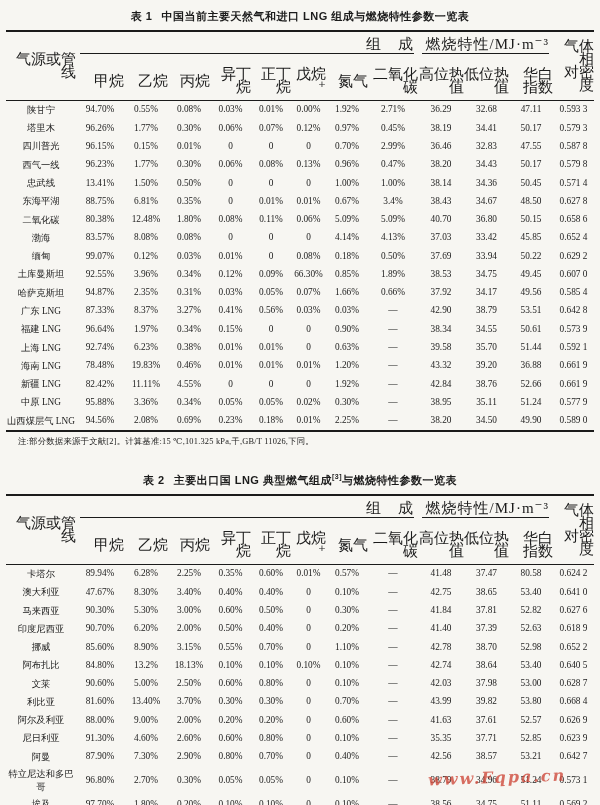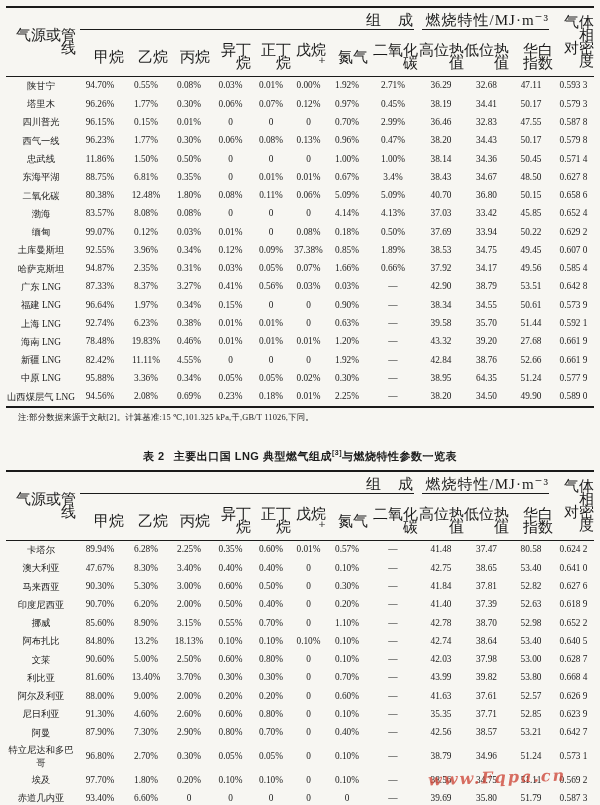--- a/index.html
+++ b/index.html
@@ -87,20 +87,23 @@
   col.c-hhv{width:46px;}
   col.c-lhv{width:45px;}
   col.c-wi{width:44px;}
   col.c-dens{width:41px;}
 </style>
 </head>
 <body>
 
 <div class="page">
 
+  <div class="caption">
+    <span class="cap-label">表 1</span><span>中国当前主要天然气和进口 LNG 组成与燃烧特性参数一览表</span>
+  </div>
 
   <table class="datatable">
     <colgroup>
       <col class="c-name">
         <col class="c-ch4">
         <col class="c-c2">
         <col class="c-c3">
       <col class="c-ic4">
         <col class="c-nc4">
         <col class="c-c5">
@@ -195,21 +198,21 @@
           <td>0.13%</td>
           <td>0.96%</td>
           <td>0.47%</td>
           <td>38.20</td>
           <td>34.43</td>
           <td>50.17</td>
           <td>0.579 8</td>
         </tr>
         <tr>
           <td class="name">忠武线</td>
-          <td>11.86%</td>
+          <td>13.41%</td>
           <td>1.50%</td>
           <td>0.50%</td>
           <td>0</td>
           <td>0</td>
           <td>0</td>
           <td>1.00%</td>
           <td>1.00%</td>
           <td>38.14</td>
           <td>34.36</td>
           <td>50.45</td>
@@ -275,21 +278,21 @@
           <td>50.22</td>
           <td>0.629 2</td>
         </tr>
         <tr>
           <td class="name">土库曼斯坦</td>
           <td>92.55%</td>
           <td>3.96%</td>
           <td>0.34%</td>
           <td>0.12%</td>
           <td>0.09%</td>
-          <td>37.38%</td>
+          <td>66.30%</td>
           <td>0.85%</td>
           <td>1.89%</td>
           <td>38.53</td>
           <td>34.75</td>
           <td>49.45</td>
           <td>0.607 0</td>
         </tr>
         <tr>
           <td class="name">哈萨克斯坦</td>
           <td>94.87%</td>
@@ -355,21 +358,21 @@
           <td>78.48%</td>
           <td>19.83%</td>
           <td>0.46%</td>
           <td>0.01%</td>
           <td>0.01%</td>
           <td>0.01%</td>
           <td>1.20%</td>
           <td>—</td>
           <td>43.32</td>
           <td>39.20</td>
-          <td>27.68</td>
+          <td>36.88</td>
           <td>0.661 9</td>
         </tr>
         <tr>
           <td class="name">新疆 LNG</td>
           <td>82.42%</td>
           <td>11.11%</td>
           <td>4.55%</td>
           <td>0</td>
           <td>0</td>
           <td>0</td>
@@ -384,21 +387,21 @@
           <td class="name">中原 LNG</td>
           <td>95.88%</td>
           <td>3.36%</td>
           <td>0.34%</td>
           <td>0.05%</td>
           <td>0.05%</td>
           <td>0.02%</td>
           <td>0.30%</td>
           <td>—</td>
           <td>38.95</td>
-          <td>64.35</td>
+          <td>35.11</td>
           <td>51.24</td>
           <td>0.577 9</td>
         </tr>
         <tr>
           <td class="name">山西煤层气 LNG</td>
           <td>94.56%</td>
           <td>2.08%</td>
           <td>0.69%</td>
           <td>0.23%</td>
           <td>0.18%</td>

